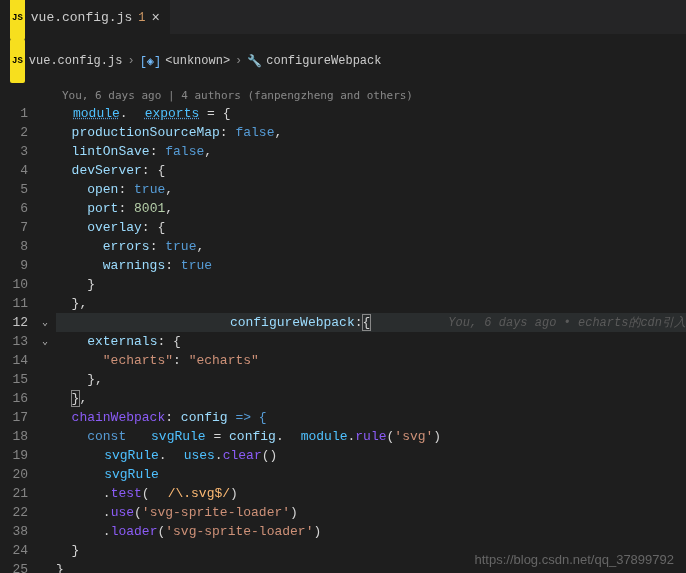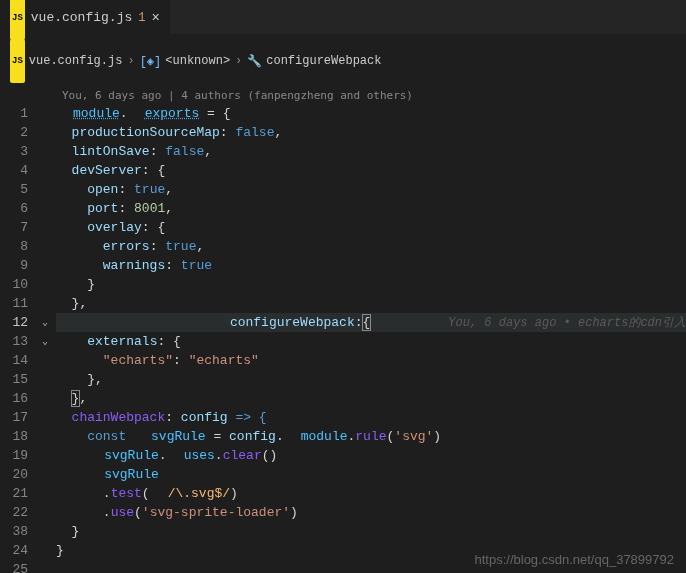--- a/index.html
+++ b/index.html
@@ -198,18 +198,19 @@
     <div class="line">    <span class="tok-prop">externals</span><span class="tok-punc">: {</span></div>
     <div class="line">      <span class="tok-str">"echarts"</span><span class="tok-punc">: </span><span class="tok-str">"echarts"</span></div>
     <div class="line">    <span class="tok-punc">},</span></div>
     <div class="line">  <span class="tok-punc border-mark">}</span><span class="tok-punc">,</span></div>
     <div class="line">  <span class="tok-fn">chainWebpack</span><span class="tok-punc">: </span><span class="tok-param">config</span><span class="tok-key"> =&gt; {</span></div>
     <div class="line">    <span class="tok-key">const</span><span> </span><span class="tok-var">svgRule</span><span class="tok-punc"> = </span><span class="tok-param">config</span><span class="tok-punc">.</span><span class="tok-var">module</span><span class="tok-punc">.</span><span class="tok-fn">rule</span><span class="tok-punc">(</span><span class="tok-str">'svg'</span><span class="tok-punc">)</span></div>
     <div class="line">    <span class="tok-var">svgRule</span><span class="tok-punc">.</span><span class="tok-var">uses</span><span class="tok-punc">.</span><span class="tok-fn">clear</span><span class="tok-punc">()</span></div>
     <div class="line">    <span class="tok-var">svgRule</span></div>
     <div class="line">      <span class="tok-punc">.</span><span class="tok-fn">test</span><span class="tok-punc">(</span><span class="tok-reg">/\.svg$/</span><span class="tok-punc">)</span></div>
     <div class="line">      <span class="tok-punc">.</span><span class="tok-fn">use</span><span class="tok-punc">(</span><span class="tok-str">'svg-sprite-loader'</span><span class="tok-punc">)</span></div>
+    <div class="line">      <span class="tok-punc">.</span><span class="tok-fn">loader</span><span class="tok-punc">(</span><span class="tok-str">'svg-sprite-loader'</span><span class="tok-punc">)</span></div>
     <div class="line">  <span class="tok-punc">}</span></div>
     <div class="line"><span class="tok-punc">}</span></div>
   </div>
 </div>
 
 <div class="watermark">https://blog.csdn.net/qq_37899792</div>
 
 </body></html>

